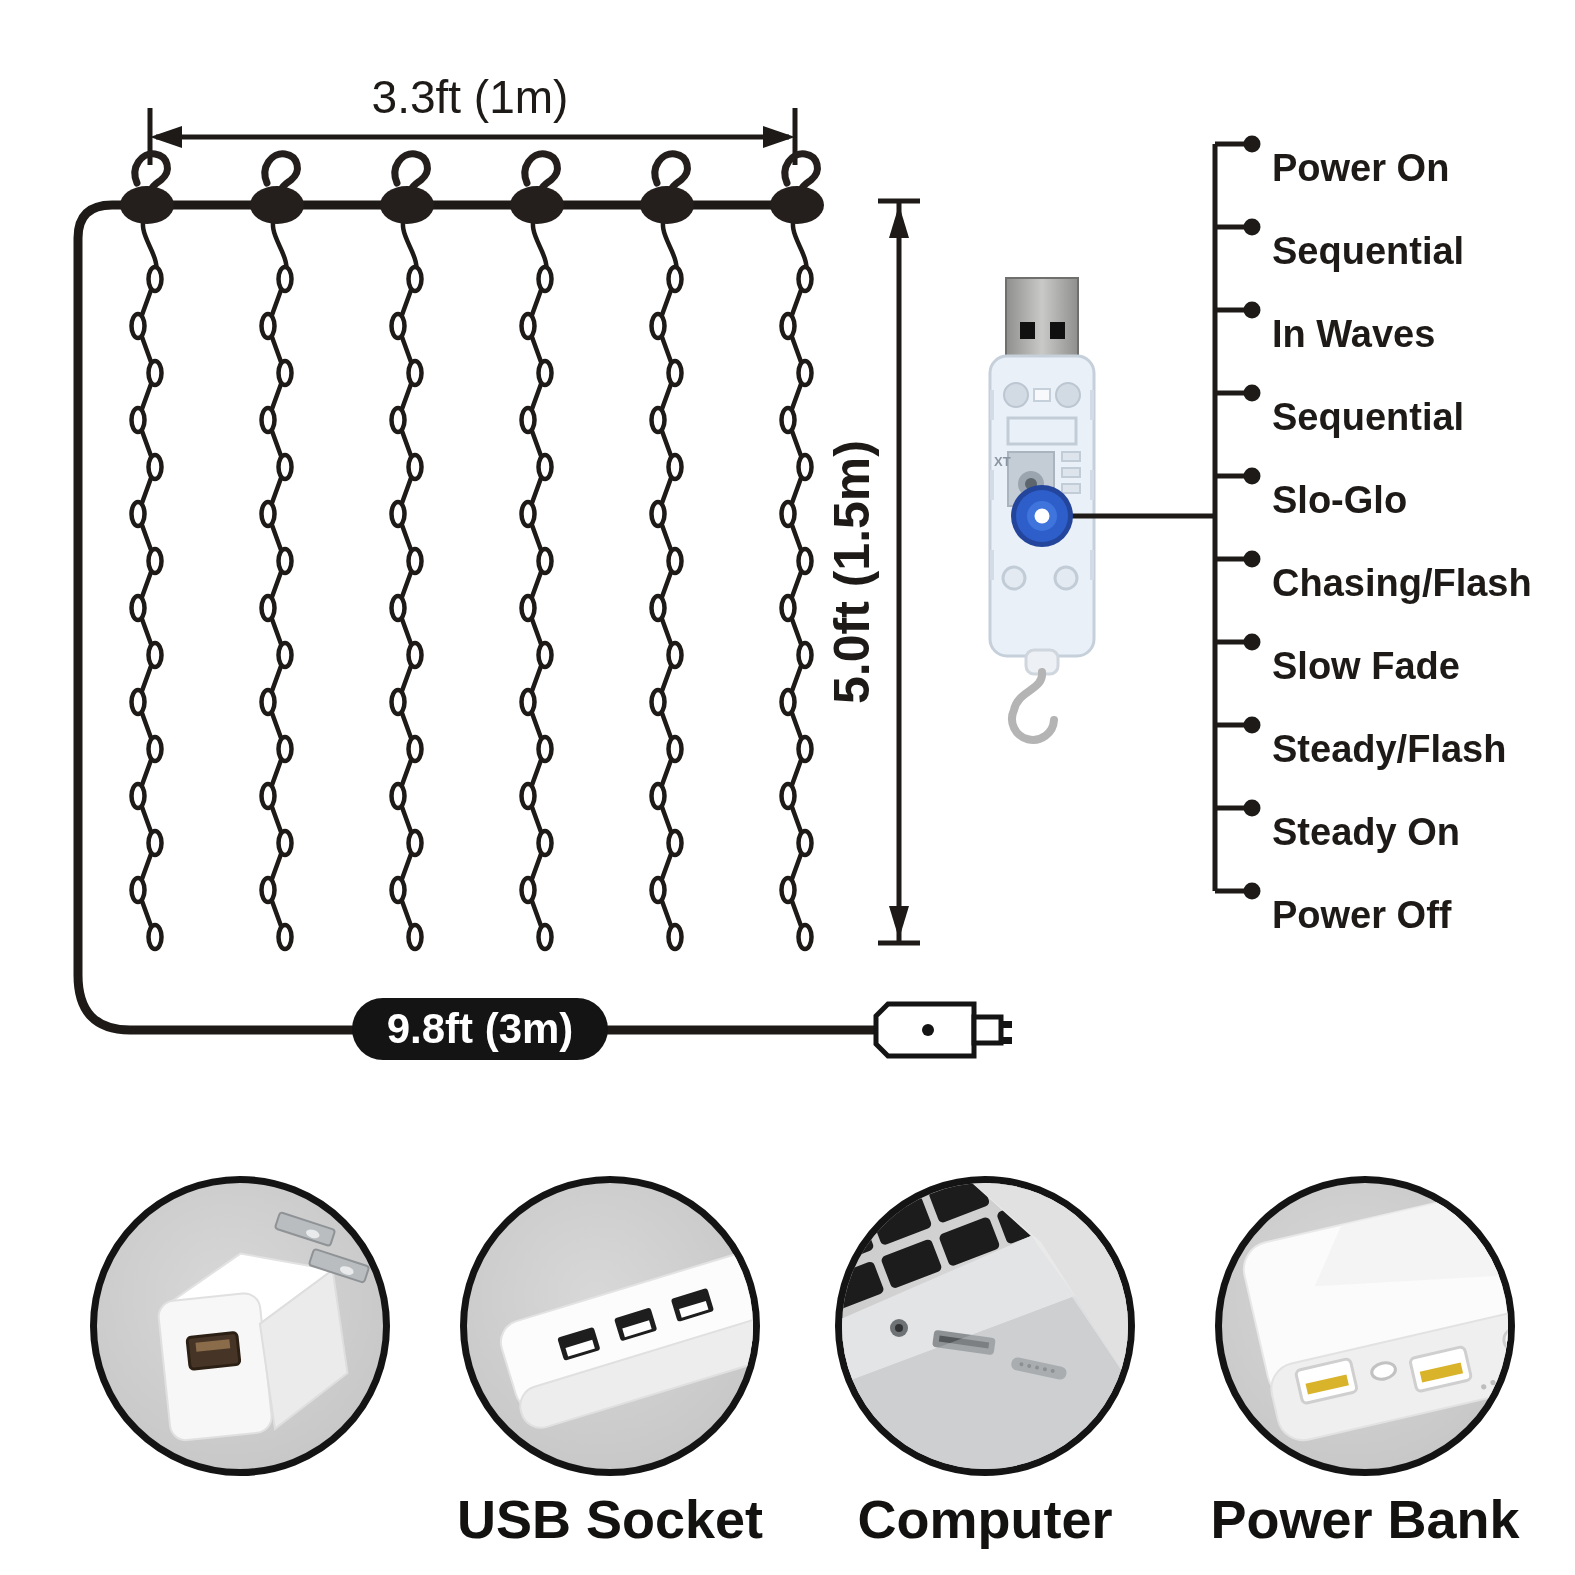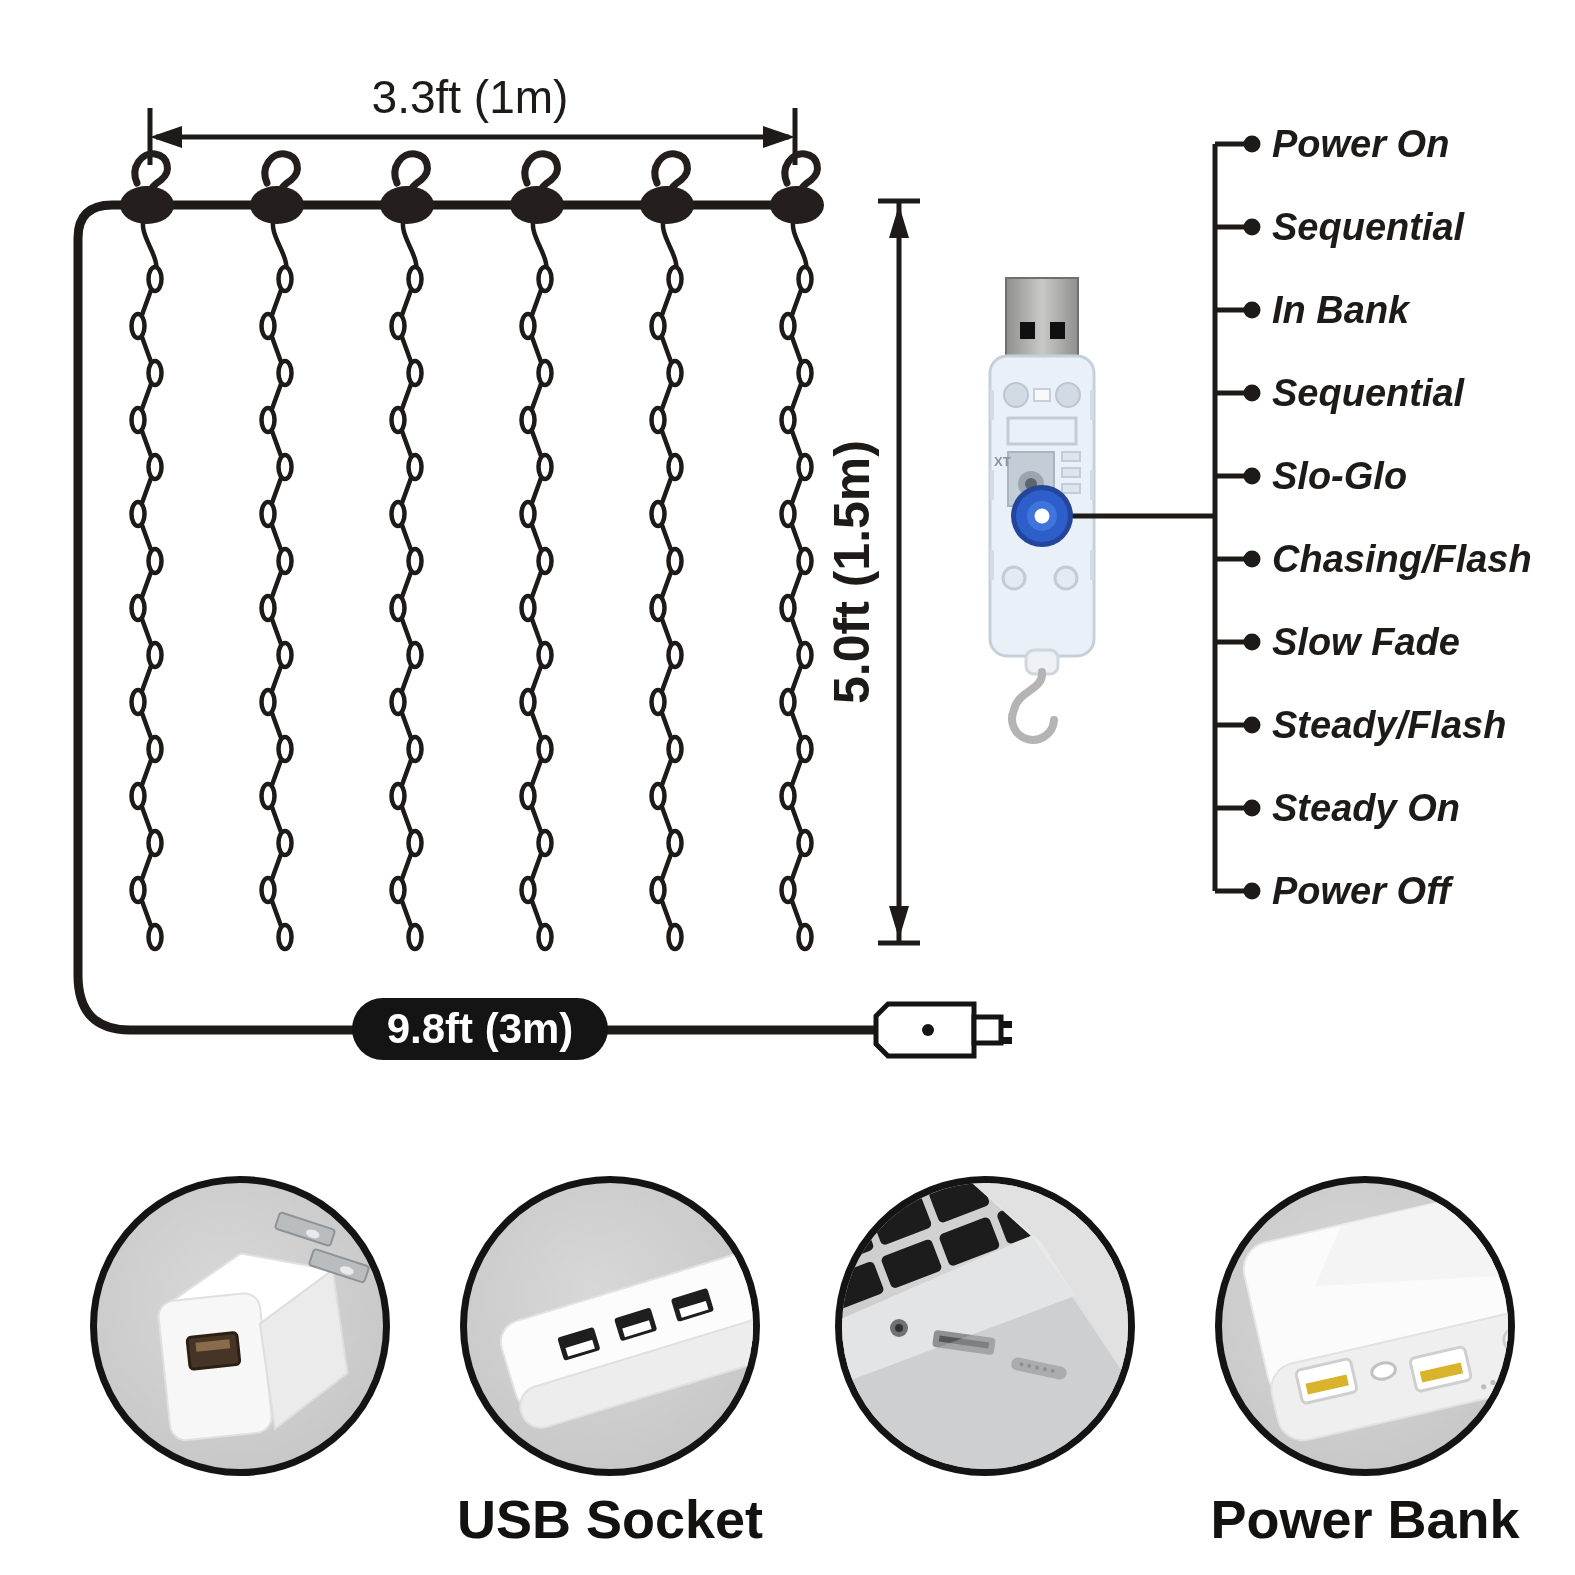--- a/index.html
+++ b/index.html
@@ -12,21 +12,21 @@
   .height-label{
     width:380px;height:60px;line-height:60px;left:662px;top:542px;
     transform:rotate(-90deg);font-weight:700;font-size:50px;text-align:center;white-space:nowrap;
   }
   .cable-label{
     left:352px;top:998px;width:256px;height:76px;line-height:62px;text-align:center;
     color:#ffffff;font-weight:700;font-size:42px;white-space:nowrap;
   }
   .mode-item{
     position:absolute;left:1272px;height:46px;line-height:46px;
-    font-weight:700;font-style:italic;font-size:38px;color:#1d1a18;white-space:nowrap;
+    font-weight:700;font-size:38px;color:#1d1a18;white-space:nowrap;margin-top:24px;
   }
   .port-circle{
     position:absolute;top:1176px;width:300px;height:300px;border-radius:50%;
     background:radial-gradient(circle at 45% 40%, #d8d8d8 0%, #c9c9c9 70%, #c0c0c0 100%);
     border:7px solid #141414;box-sizing:border-box;overflow:hidden;
   }
   .port-circle svg{position:absolute;left:-7px;top:-7px;}
   .port-label{
     position:absolute;top:1488px;width:380px;text-align:center;
     font-weight:700;font-size:54px;color:#141210;white-space:nowrap;
@@ -181,21 +181,21 @@
         <circle cx="1252" cy="891" r="8.5"></circle>
     </g>
   </svg>
 
   <div class="abs dim-label" style="left:270px;top:70px;width:400px;">3.3ft (1m)</div>
   <div class="abs height-label">5.0ft (1.5m)</div>
   <div class="abs cable-label">9.8ft (3m)</div>
 
   <div class="mode-item" style="top:121px;">Power On</div>
   <div class="mode-item" style="top:204px;">Sequential</div>
-  <div class="mode-item" style="top:287px;">In Bank</div>
+  <div class="mode-item" style="top:287px;">In Waves</div>
   <div class="mode-item" style="top:370px;">Sequential</div>
   <div class="mode-item" style="top:453px;">Slo-Glo</div>
   <div class="mode-item" style="top:536px;">Chasing/Flash</div>
   <div class="mode-item" style="top:619px;">Slow Fade</div>
   <div class="mode-item" style="top:702px;">Steady/Flash</div>
   <div class="mode-item" style="top:785px;">Steady On</div>
   <div class="mode-item" style="top:868px;">Power Off</div>
 
   <div class="port-circle" style="left:90px;">
     <svg width="300" height="300" viewBox="0 0 300 300">
@@ -294,15 +294,16 @@
           <circle cx="252" cy="236" r="2.6"></circle>
             <circle cx="262" cy="234" r="2.6"></circle>
             <circle cx="272" cy="232" r="2.6"></circle>
             <circle cx="282" cy="230" r="2.6"></circle>
         </g>
       </g>
     </svg>
   </div>
 
   <div class="port-label" style="left:420px;">USB Socket</div>
+  <div class="port-label" style="left:795px;">Computer</div>
   <div class="port-label" style="left:1175px;">Power Bank</div>
 
 </div>
 
 </body></html>

